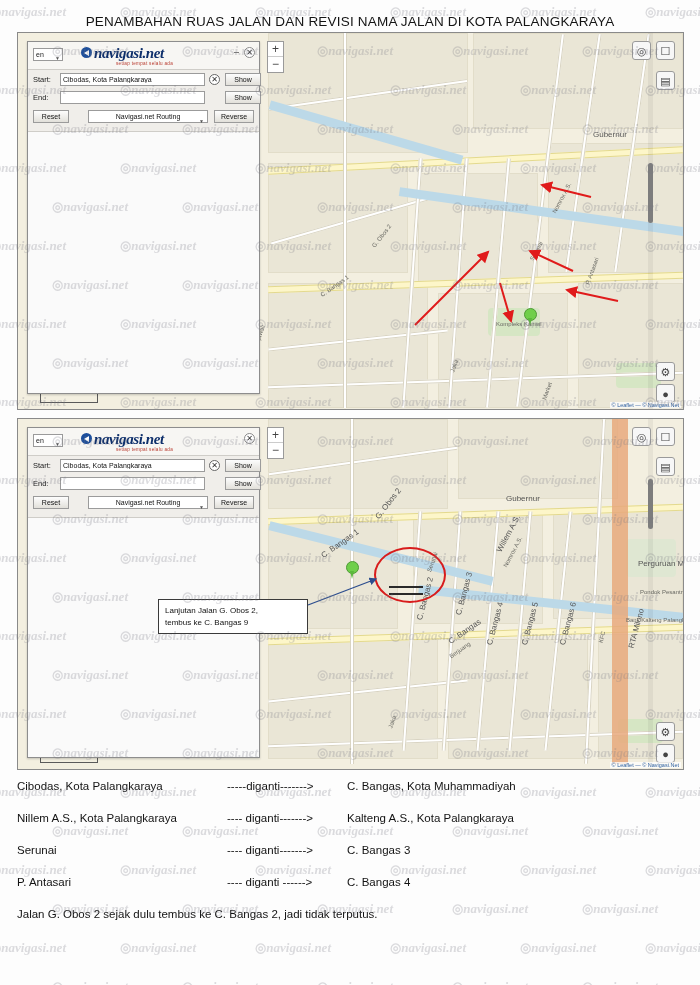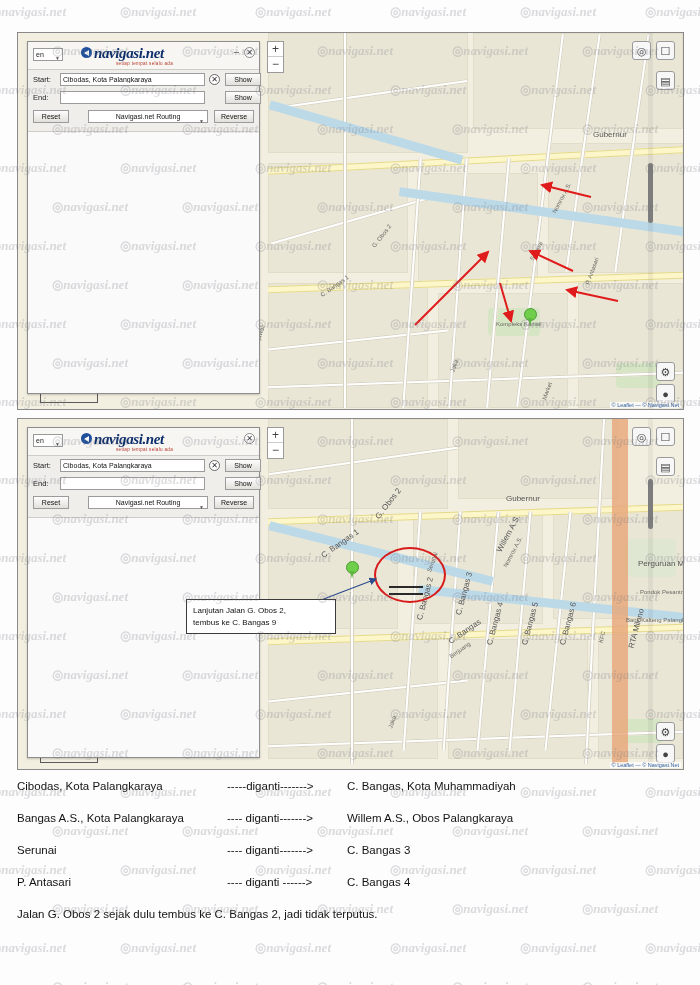--- a/index.html
+++ b/index.html
@@ -325,20 +325,21 @@
     position: absolute; left: 17px; top: 908px;
     font-size: 11.5px; color: #131313;
     z-index: 20;
   }
 </style>
 </head>
 <body>
 
 <div class="page">
 
+  <div class="doc-title">PENAMBAHAN RUAS JALAN DAN REVISI NAMA JALAN DI KOTA PALANGKARAYA</div>
 
   <div class="shot" id="shot1">
     <div class="map-bg">
 
       <div class="landblock" style="left:250px;top:0;width:200px;height:120px;"></div>
       <div class="landblock" style="left:455px;top:0;width:210px;height:96px;"></div>
       <div class="landblock" style="left:250px;top:130px;width:140px;height:110px;"></div>
       <div class="landblock" style="left:400px;top:140px;width:120px;height:110px;"></div>
       <div class="landblock" style="left:530px;top:110px;width:135px;height:130px;"></div>
       <div class="landblock" style="left:250px;top:250px;width:160px;height:125px;"></div>
@@ -504,21 +505,21 @@
         <div class="maplabel big" style="left: 598px; top: 205px; transform: rotate(-75deg);">RTA Milono</div>
         <div class="maplabel big" style="left: 620px; top: 140px;">Perguruan Muhammadiyah</div>
         <div class="maplabel" style="left: 622px; top: 170px;">Pondok Pesantren Hidayatullah</div>
         <div class="maplabel" style="left: 608px; top: 198px;">Bank Kalteng Palangkaraya</div>
         <div class="maplabel" style="left: 225px; top: 290px; transform: rotate(-70deg);">Rajawali</div>
         <div class="maplabel" style="left: 368px; top: 300px; transform: rotate(-70deg);">Jaka</div>
       </div>
 
     <div class="ellipse" style="left:356px;top:128px;width:72px;height:56px;"></div>
 
-    <div class="callout" style="left:140px;top:180px;width:150px;margin-left:28px;">
+    <div class="callout" style="left:140px;top:180px;width:150px;">
       <span id="callout-text"><span>Lanjutan Jalan G. Obos 2,</span><br><span>tembus ke C. Bangas 9</span></span>
     </div>
 
     <svg class="arrow" style="left:0;top:0;width:667px;height:352px;" viewBox="0 0 667 352">
       <defs>
         <marker id="ah2" markerWidth="7" markerHeight="7" refX="5" refY="3" orient="auto">
           <path d="M0,0 L6,3 L0,6 z" fill="#2c4d8e"></path>
         </marker>
       </defs>
       <line x1="290" y1="186" x2="358" y2="160" stroke="#2c4d8e" stroke-width="1.3" marker-end="url(#ah2)"></line>
@@ -576,23 +577,23 @@
     </div>
   </div>
 
   <div class="legend" id="legend">
       <div class="legend-row">
         <span class="c1">Cibodas, Kota Palangkaraya</span>
         <span class="c2">-----diganti-------&gt;</span>
         <span class="c3">C. Bangas, Kota Muhammadiyah</span>
       </div>
       <div class="legend-row">
-        <span class="c1">Bangas A.S., Kota Palangkaraya</span>
+        <span class="c1">Nillem A.S., Kota Palangkaraya</span>
         <span class="c2">---- diganti-------&gt;</span>
-        <span class="c3">Willem A.S., Obos Palangkaraya</span>
+        <span class="c3">Kalteng A.S., Kota Palangkaraya</span>
       </div>
       <div class="legend-row">
         <span class="c1">Serunai</span>
         <span class="c2">---- diganti-------&gt;</span>
         <span class="c3">C. Bangas 3</span>
       </div>
       <div class="legend-row">
         <span class="c1">P. Antasari</span>
         <span class="c2">---- diganti ------&gt;</span>
         <span class="c3">C. Bangas 4</span>

